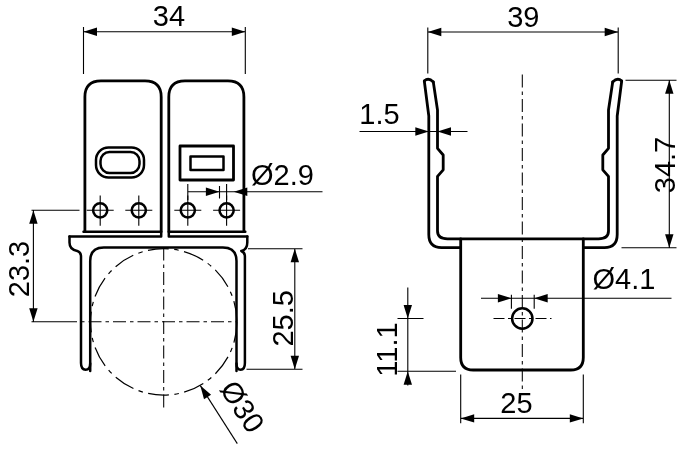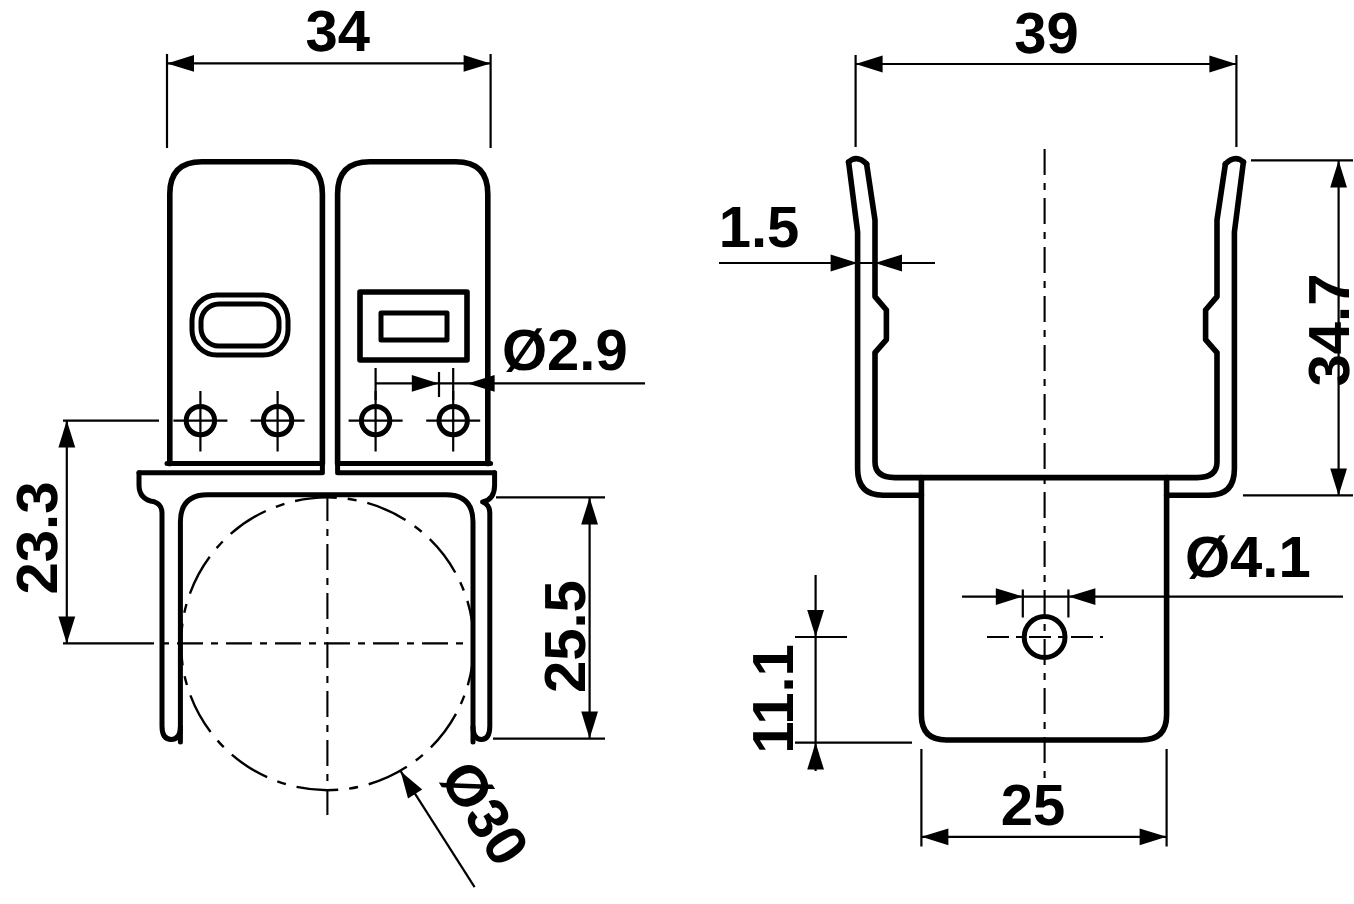--- a/index.html
+++ b/index.html
@@ -1,16 +1,16 @@
 <!DOCTYPE html>
 <html><head>
 <meta charset="utf-8">
 <style>
   html,body{margin:0;padding:0;background:#ffffff;}
-  .stage{width:677px;height:452px;background:#ffffff;position:relative;overflow:hidden;font-weight:bold;}
+  .stage{width:677px;height:452px;background:#ffffff;position:relative;overflow:hidden;}
   svg{display:block;}
   .k{fill:none;stroke:#000;stroke-width:2.8;stroke-linecap:round;stroke-linejoin:round;}
   .m{fill:none;stroke:#000;stroke-width:2.5;stroke-linecap:round;stroke-linejoin:round;}
   .t{fill:none;stroke:#000;stroke-width:1.1;stroke-linecap:butt;}
   .cl{fill:none;stroke:#000;stroke-width:1.05;stroke-dasharray:13 4 3.5 4;}
   .cl2{fill:none;stroke:#000;stroke-width:1.05;stroke-dasharray:11 3.5 3 3.5;}
   .ph{fill:none;stroke:#000;stroke-width:1.2;stroke-dasharray:21 5.5 4.5 5.5;}
   .ah{fill:#000;stroke:none;}
   .txt{font-family:"Liberation Sans","DejaVu Sans",sans-serif;font-size:29px;fill:#000;}
 </style>

